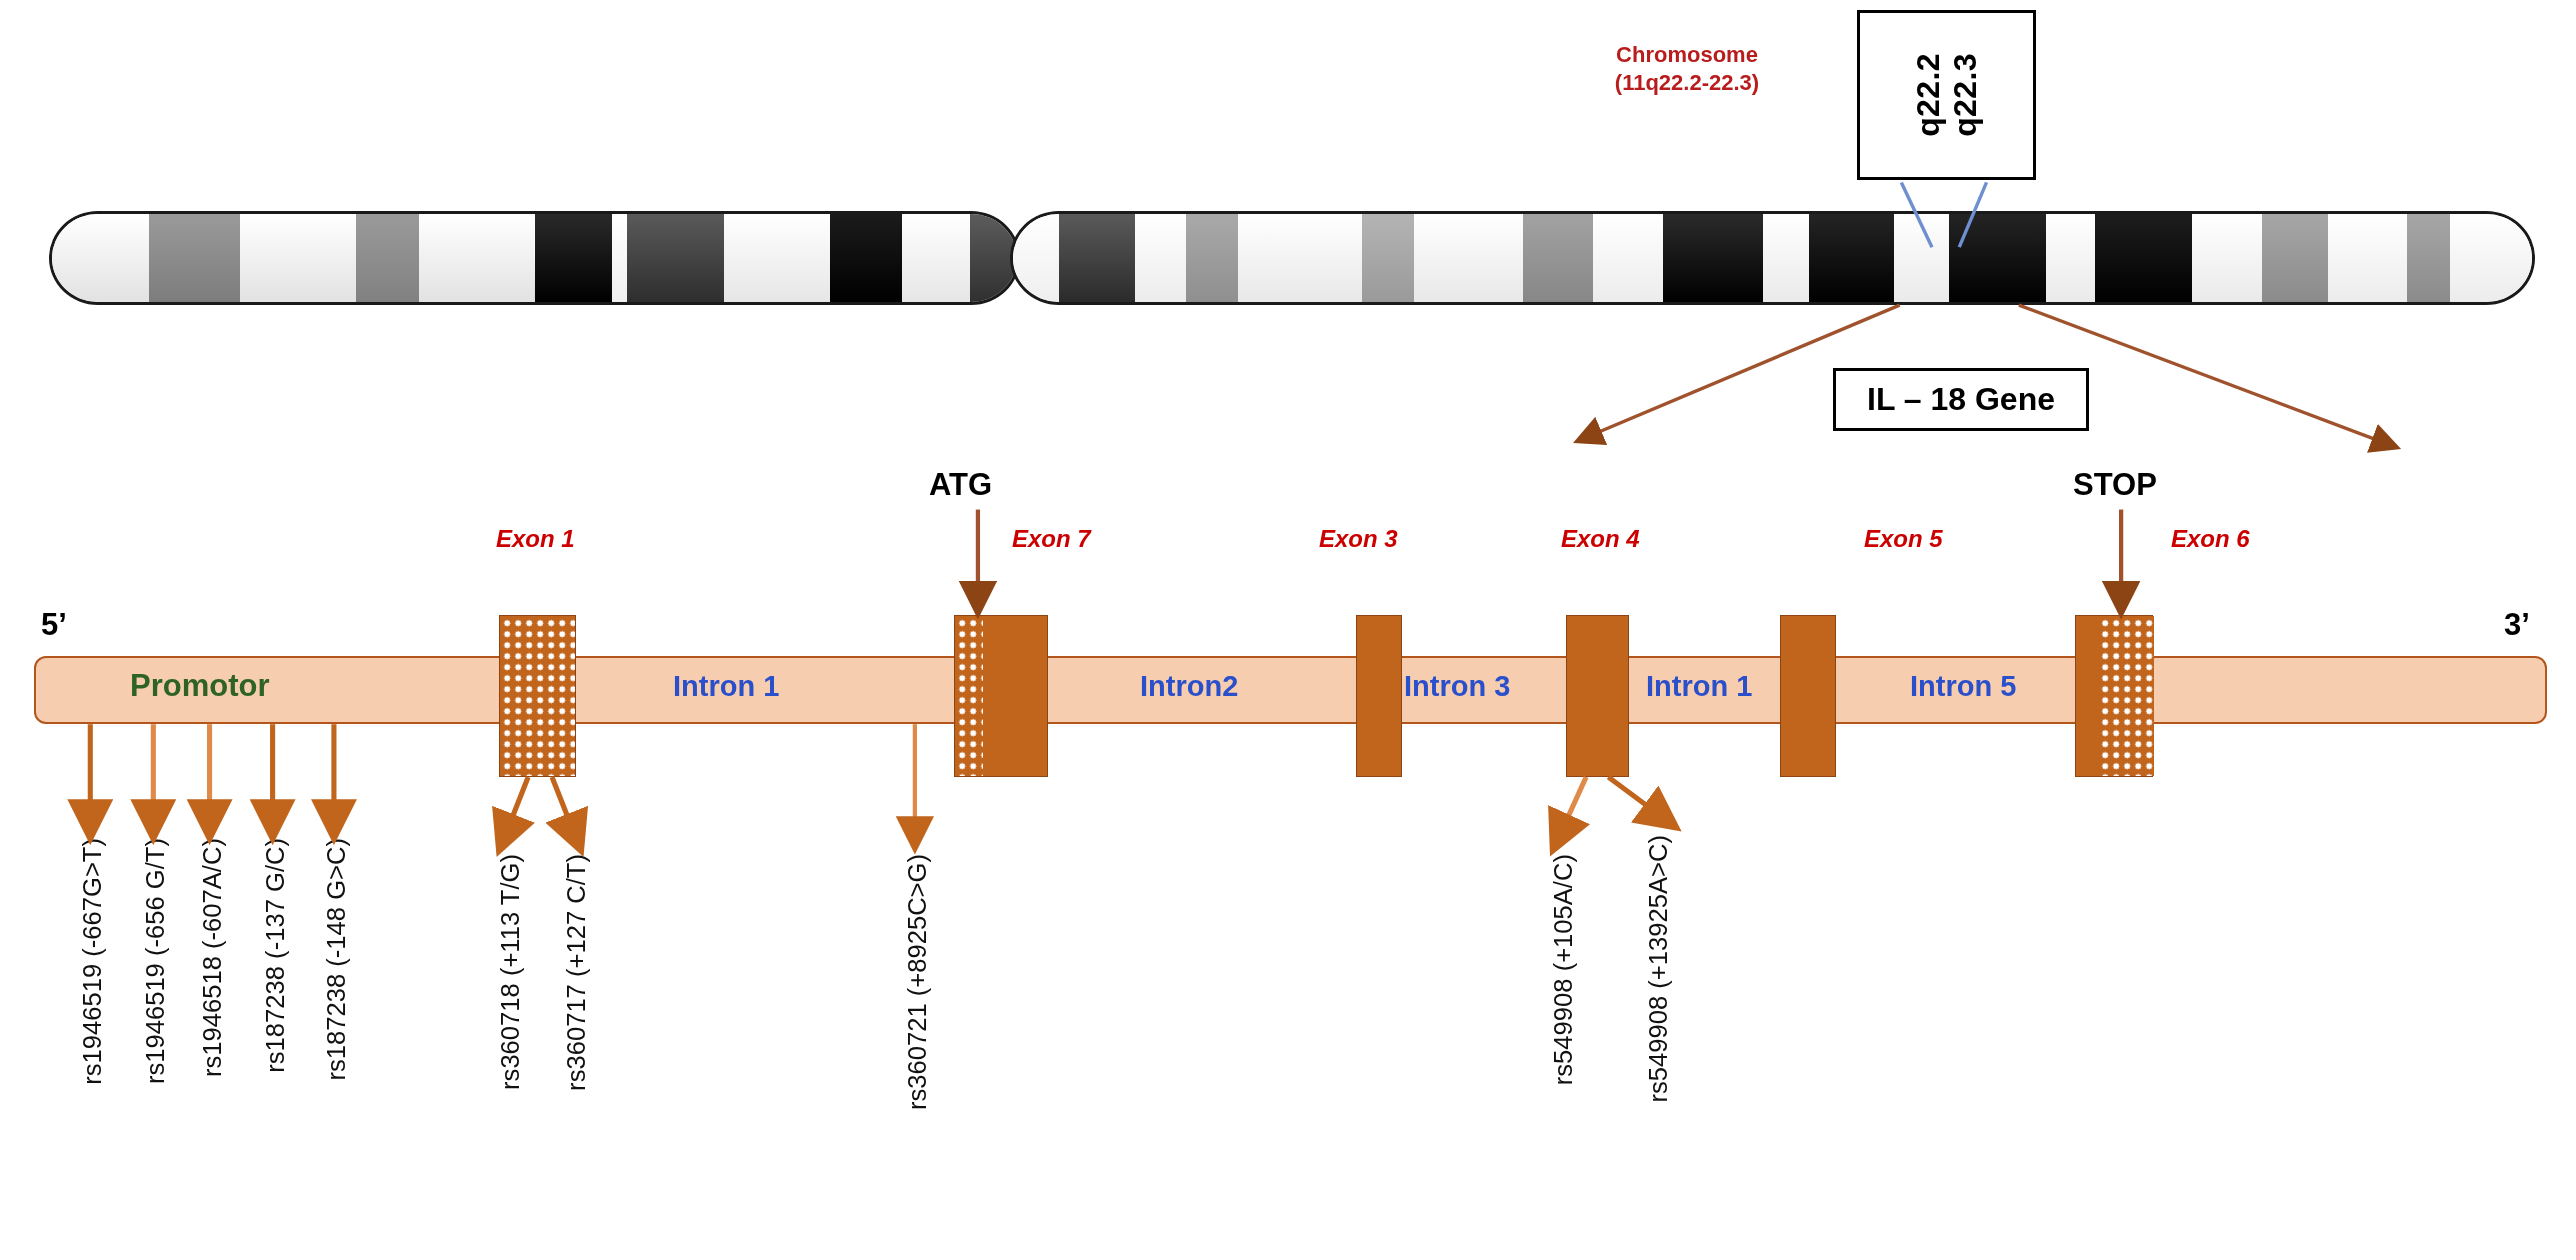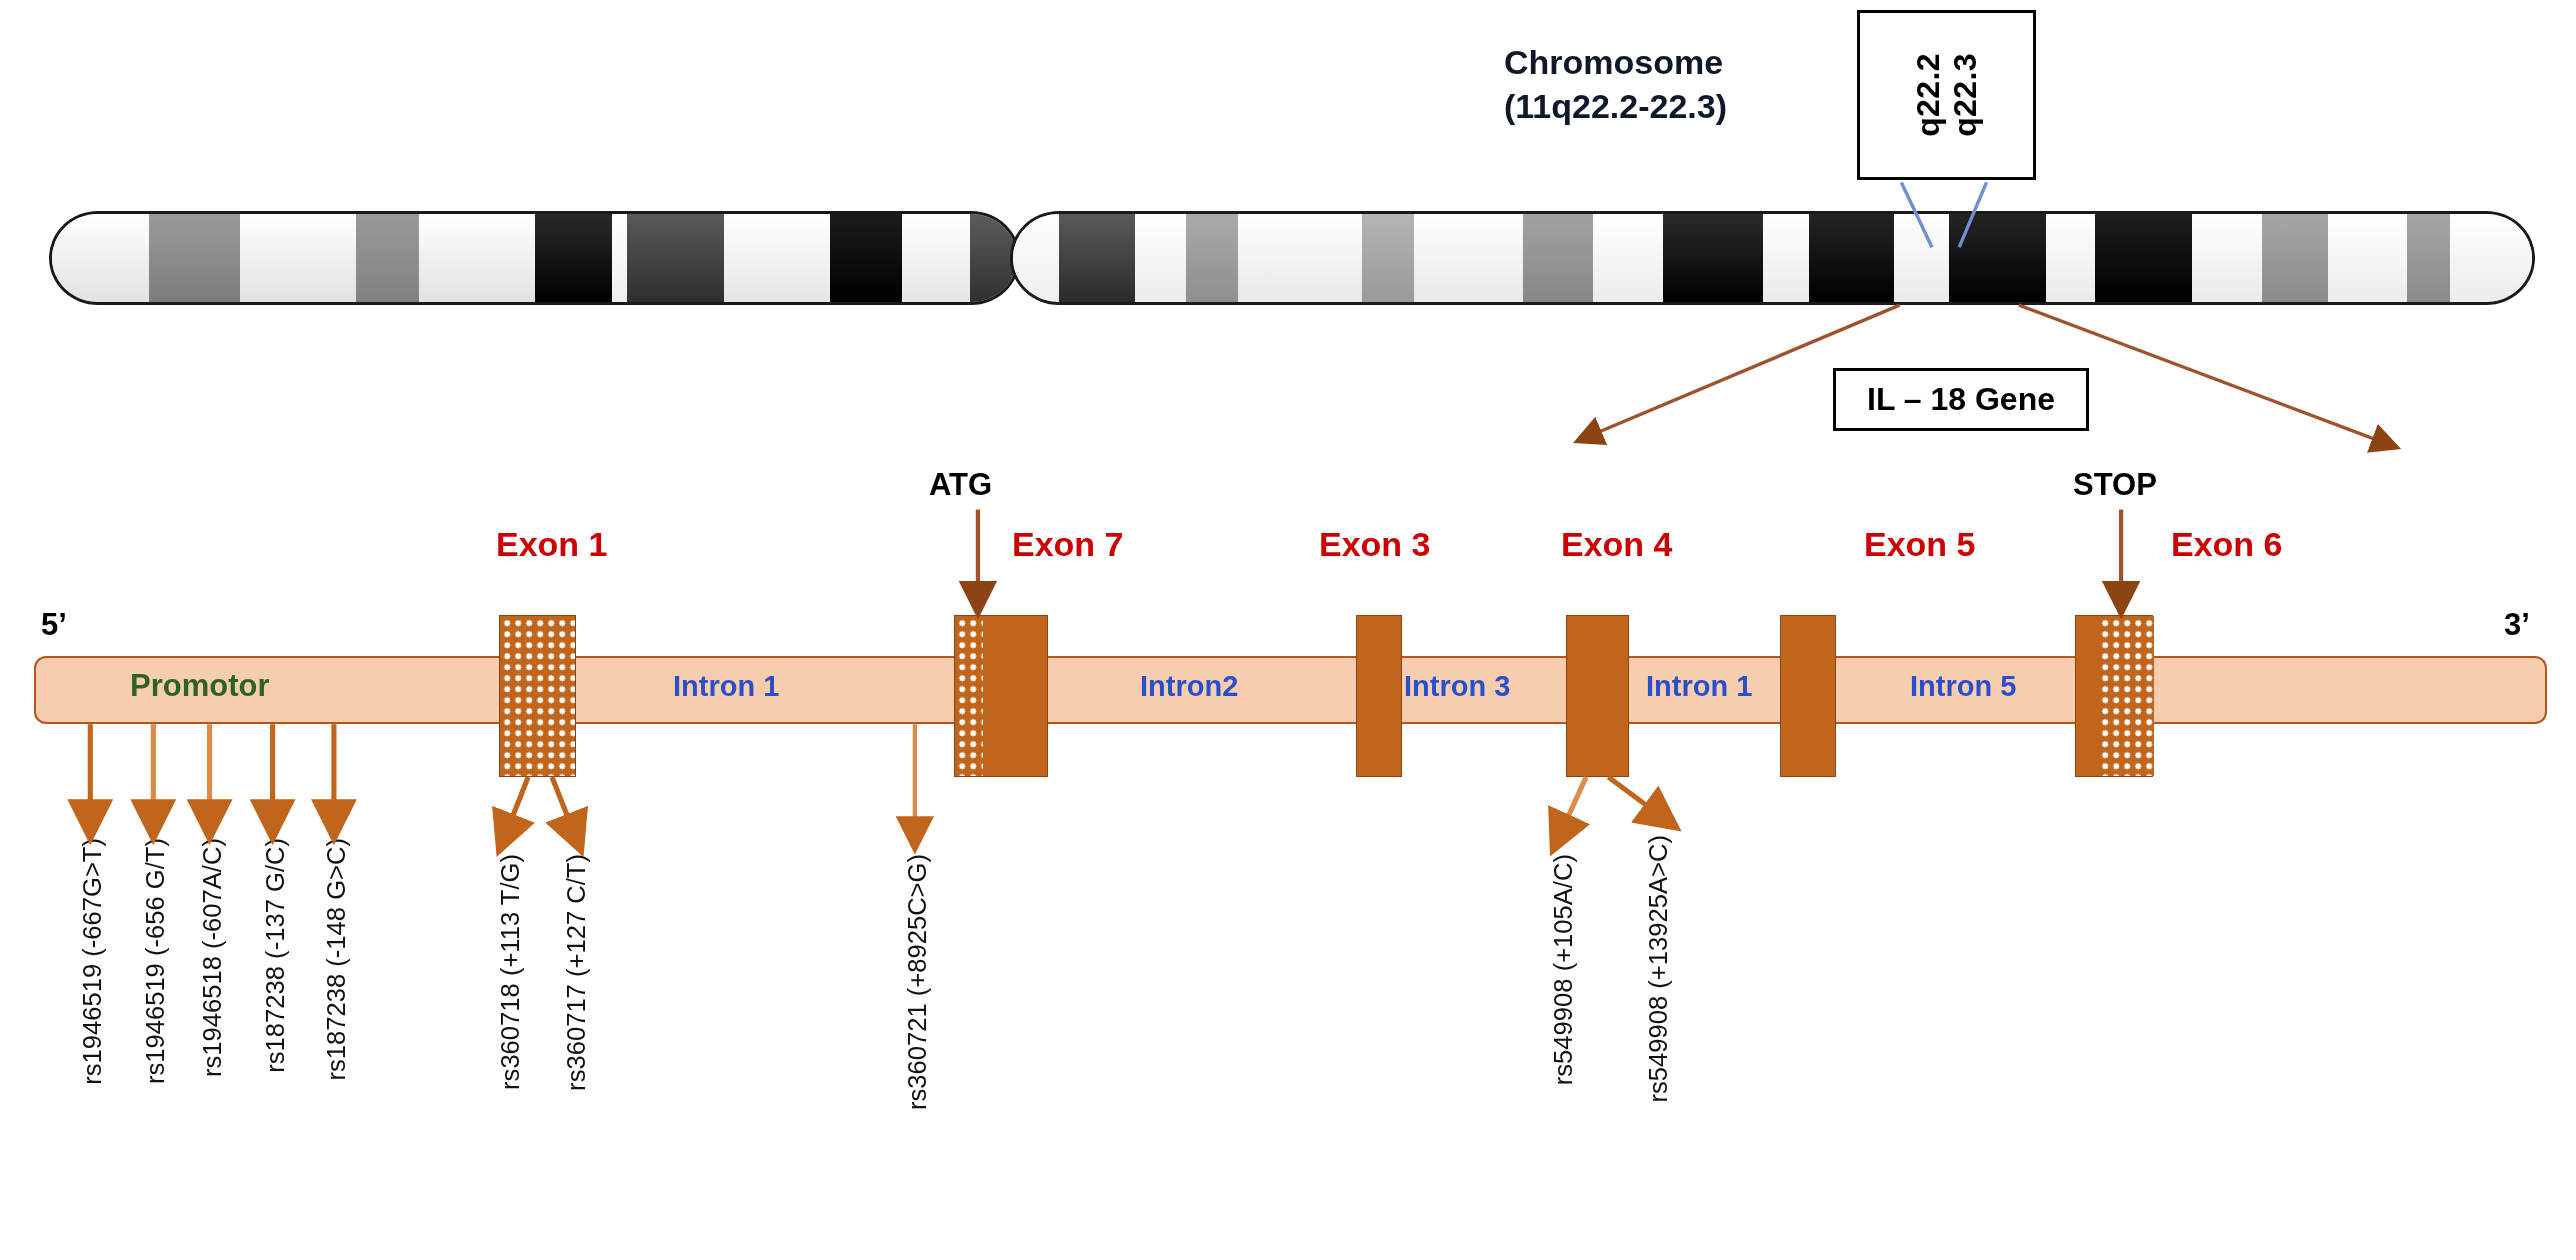--- a/index.html
+++ b/index.html
@@ -2,22 +2,22 @@
 <html style="font-size:13.6px"><head>
 <meta charset="utf-8">
 <style>
   html,body{margin:0;padding:0;background:#ffffff;}
   body{width:2576px;height:1261px;position:relative;overflow:hidden;
        font-family:"Liberation Sans",sans-serif;}
 
   .abs{position:absolute;}
 
   
-  #chr-title{left:1504px;top:41px;width:366px;text-align:left;
-             font-size:34px;font-weight:bold;color:#0f172a;line-height:1.28;}
+  #chr-title{left:1504px;top:41px;width:366px;text-align:center;
+             font-size:22px;font-weight:bold;color:#b91c1c;line-height:1.28;}
 
   #band-callout{left:1857px;top:10.2px;width:179px;height:170px;
                 border:3.4px solid #000;background:#fff;box-sizing:border-box;
                 display:flex;align-items:center;justify-content:center;gap:5.1px;}
   .band-label{writing-mode:vertical-rl;transform:rotate(180deg);
               font-size:32px;font-weight:bold;color:#000;
               letter-spacing:0.4px;line-height:1;}
 
   
   #ideogram{left:0;top:211px;width:2576px;height:94px;}
@@ -47,22 +47,22 @@
   #promotor-label{position:absolute;top:668px;font-size:31px;font-weight:bold;
                   color:#2F6326;white-space:nowrap;}
 
   .exon{position:absolute;background:#C1641C;border:1.7px solid #8C4414;
         box-sizing:border-box;}
   .exon-dot{position:absolute;top:0;height:100%;
             background-color:#C1641C;
             background-image:radial-gradient(#ffffff 38%, transparent 40%);
             background-size:11px 11px;background-position:1.7px 1.7px;}
 
-  .exon-label{position:absolute;font-size:34px;font-weight:bold;color:#CC0000;
-              white-space:nowrap;}
+  .exon-label{position:absolute;font-size:24px;font-weight:bold;color:#CC0000;
+              white-space:nowrap;font-style:italic;}
   .codon-label{position:absolute;font-size:31px;font-weight:bold;color:#000;
                white-space:nowrap;}
   .end-label{position:absolute;font-size:31px;font-weight:bold;color:#000;}
 
   
   .snp-label{position:absolute;writing-mode:vertical-rl;transform:rotate(180deg);
              font-size:25.6px;color:#111;white-space:nowrap;letter-spacing:0px;}
 
   svg.overlay{position:absolute;left:0;top:0;width:2576px;height:1261px;
               pointer-events:none;}

